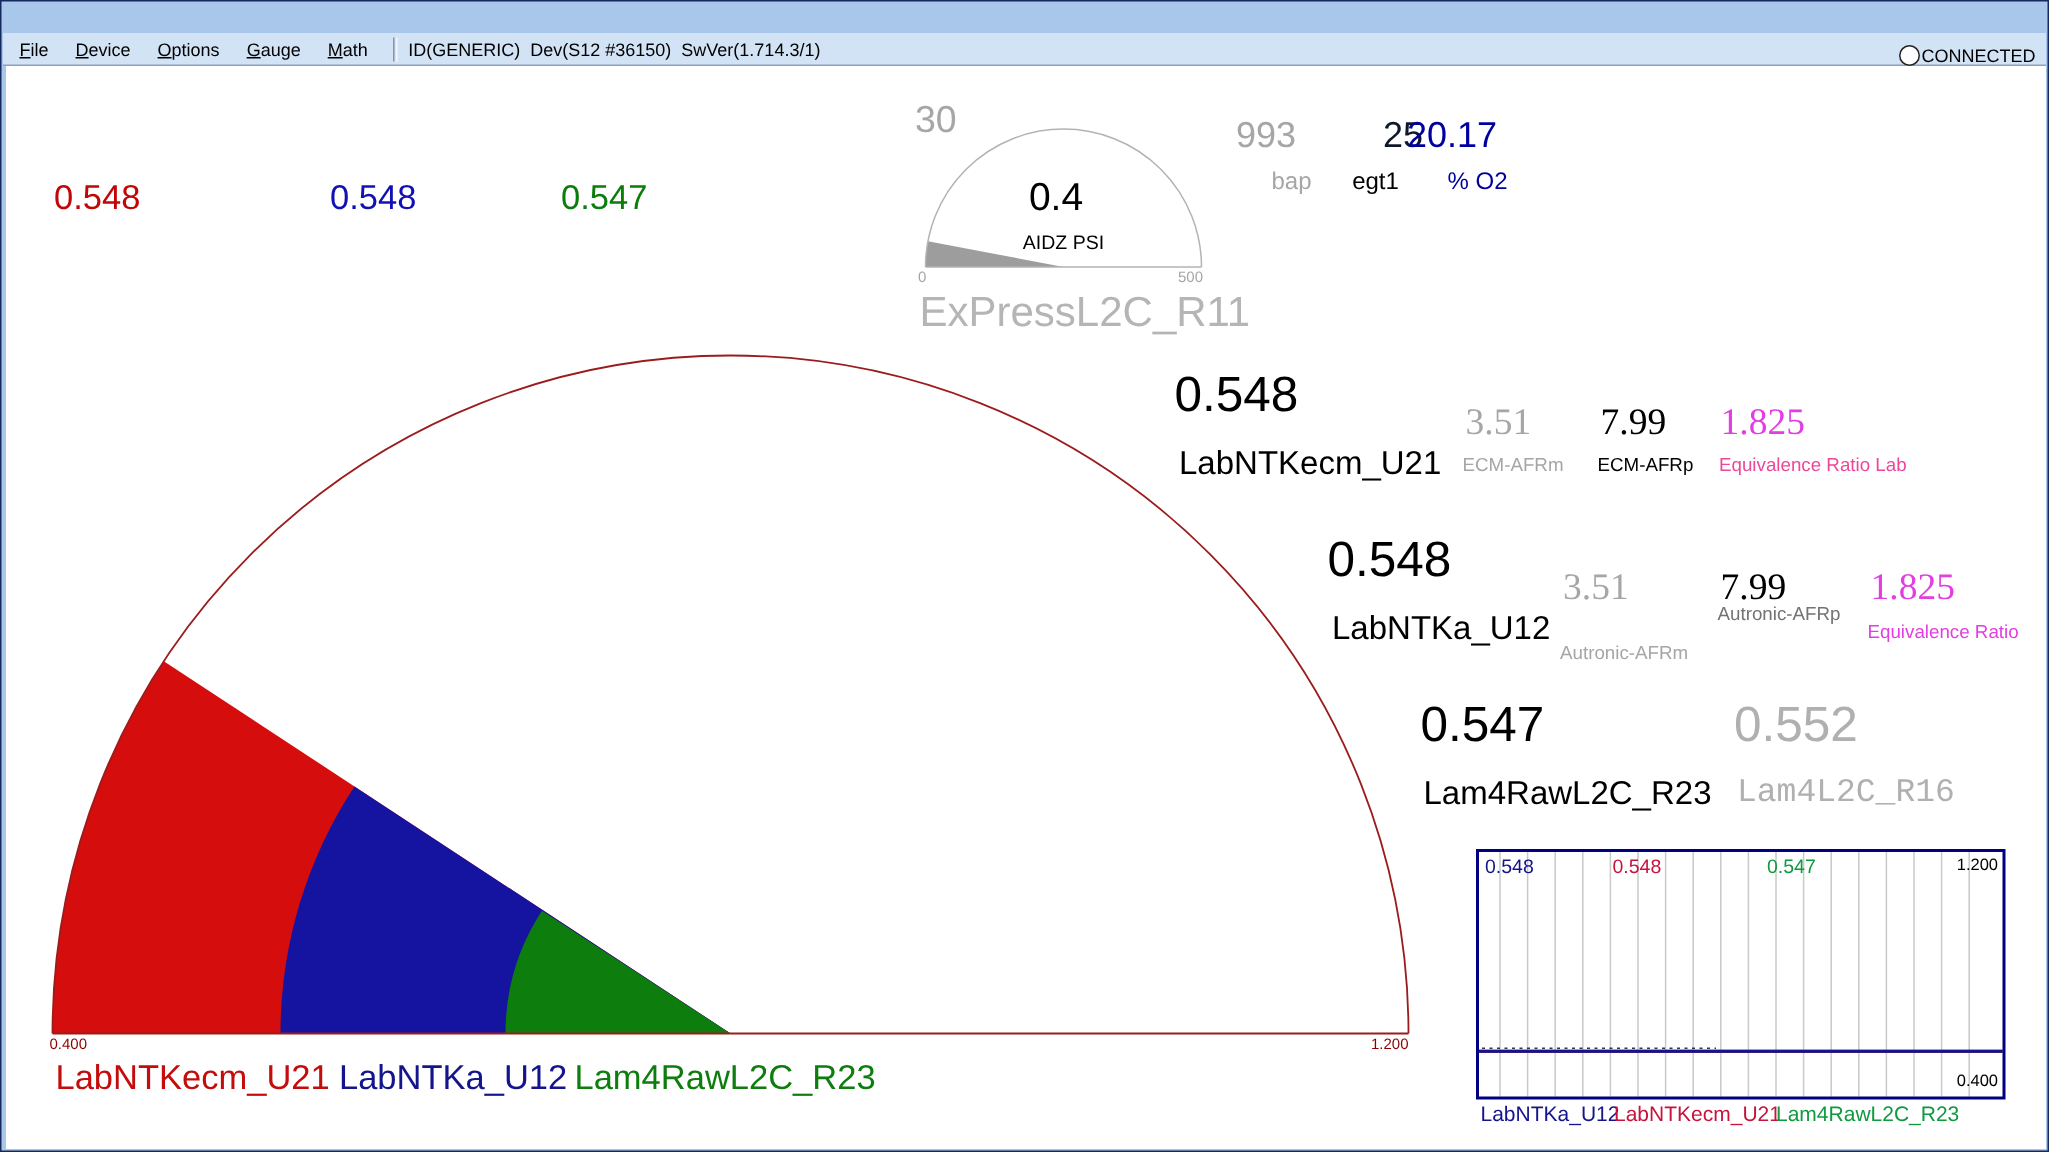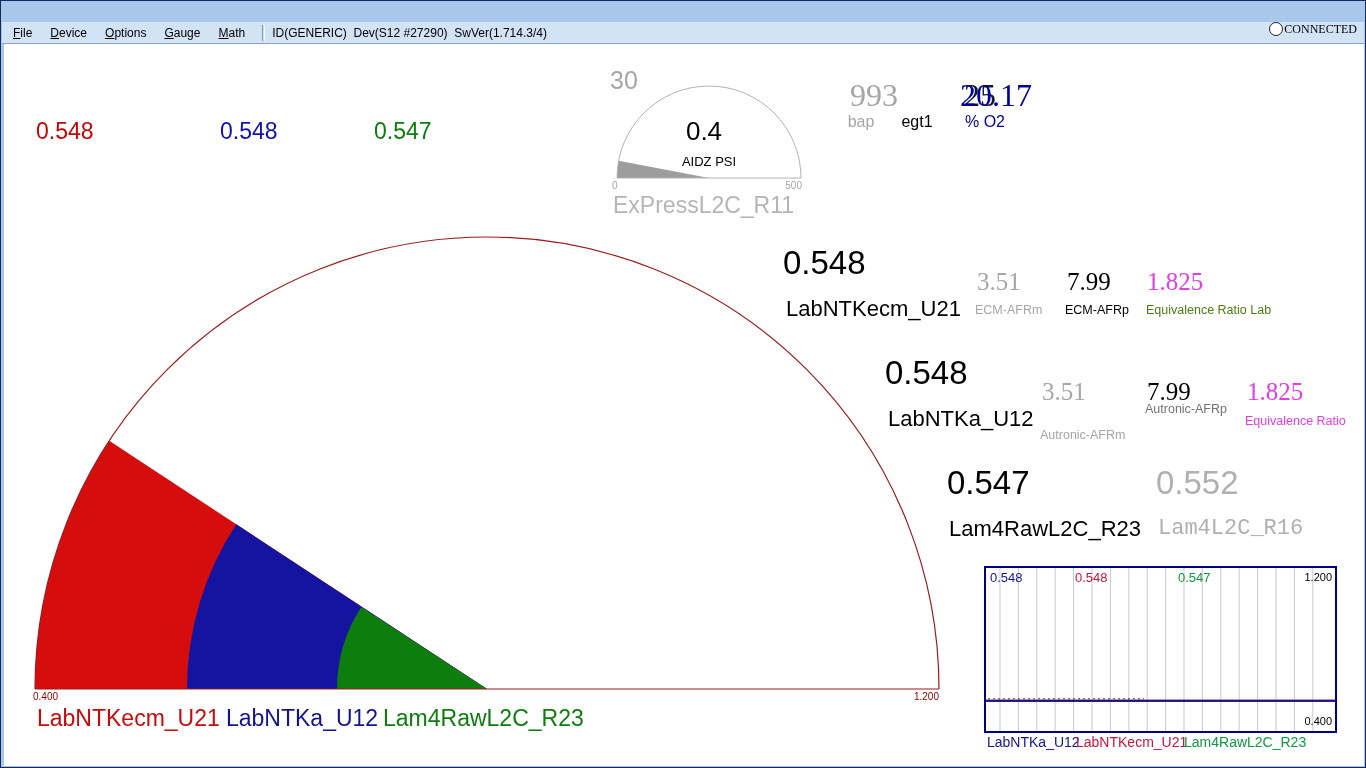--- a/index.html
+++ b/index.html
@@ -22,33 +22,33 @@
   .winbtn .rest1 { position:absolute; left:6px; top:3px; width:7px; height:6px; border:1px solid #1c3a6e; background:transparent; }
   .winbtn .rest2 { position:absolute; left:3px; top:6px; width:7px; height:6px; border:1px solid #1c3a6e; background:#cfe0f5; }
   .winbtn .x1,.winbtn .x2 { position:absolute; left:3px; top:6px; width:11px; height:2px; background:#1c3a6e; }
   .winbtn .x1 { transform:rotate(45deg); } .winbtn .x2 { transform:rotate(-45deg); }
   .menubar { position:absolute; left:1px; top:21px; width:1362px; height:22px;
     background:#d3e3f6; border-bottom:1px solid #8aa3c0;
     display:flex; align-items:center; padding-left:8px; font-size:12px; color:#000; }
   .menu-item { margin-right:12px; padding:1px 3px; white-space:pre; }
   .menu-sep { width:3px; height:16px; border-left:1px solid #8396ad; border-right:1px solid #f4f8fd; margin:0 7px 0 2px; }
   .device-info { white-space:pre; }
-  .conn { position:absolute; right:7px; top:0; height:22px; display:flex; align-items:flex-start; gap:1px;font-family:Liberation Serif, serif; }
+  .conn { position:absolute; right:7px; top:0; height:22px; display:flex; align-items:flex-end; gap:1px; }
   .conn-dot { width:14px; height:14px; border-radius:50%; background:#fff; border:1.5px solid #222; }
   .conn-label { font-size:12px; color:#000; }
   .client { position:absolute; left:3px; top:43px; width:1360px; height:722px; background:#fff; }
   .abs { position:absolute; white-space:pre; }
   .gray { color:#a6a6a6; }
   .lgray { color:#b5b5b5; }
   .big-val { font-size:33px; color:#000; }
   .row-name { font-size:22px; color:#000; }
   .sub-val { font-size:25px;font-family:Liberation Serif, serif; }
   .sub-lbl { font-size:12.5px; }
   .qv { font-size:23px; }
-  .env-val { font-size:32px; text-align:right;font-family:Liberation Serif, serif; }
+  .env-val { font-size:24px; text-align:left; }
   .env-lbl { font-size:16px; text-align:center; }
   .glegend { font-size:23px; }
   .mini-lbl { font-size:13px; }
   .mini-axis { font-size:11px; color:#000; text-align:right; }
   .mini-leg { font-size:14px; }
   .scale-lbl { font-size:10px; color:#8b0000; }
   svg { position:absolute; overflow:visible; }
 </style>
 </head>
 <body>
@@ -56,21 +56,21 @@
 <div class="window">
 
 
   <div class="menubar">
     <span class="menu-item accel"><u>F</u>ile</span>
     <span class="menu-item accel"><u>D</u>evice</span>
     <span class="menu-item accel"><u>O</u>ptions</span>
     <span class="menu-item accel"><u>G</u>auge</span>
     <span class="menu-item accel"><u>M</u>ath</span>
     <span class="menu-sep"></span>
-    <span class="device-info">ID(GENERIC)  Dev(S12 #27290)  SwVer(1.714.3/4)</span>
+    <span class="device-info">ID(GENERIC)  Dev(S12 #36150)  SwVer(1.714.3/1)</span>
     <span class="conn">
       <span class="conn-dot"></span>
       <span class="conn-label">CONNECTED</span>
     </span>
   </div>
 
   <div class="client">
 
     <span class="abs qv" style="left: 32px; top: 74px; color: rgb(196, 5, 5);">0.548</span>
     <span class="abs qv" style="left: 216px; top: 74px; color: rgb(16, 16, 180);">0.548</span>
@@ -79,37 +79,37 @@
     <span class="abs gray" style="left:606px;top:22px;font-size:25px;">30</span>
     <svg id="press-gauge-svg" style="left:595px;top:12px;" width="220" height="130" viewBox="0 0 220 130">
         <path d="M 110 122 L 18.0 122.0 A 92 92 0 0 1 19.6 104.8 Z" fill="#9d9d9d"></path>
         <path d="M 18 121.99999999999999 A 92 92 0 0 1 202 122" fill="none" stroke="#b3b3b3" stroke-width="1"></path>
         <line x1="18" y1="122" x2="202" y2="122" stroke="#b3b3b3" stroke-width="1"></line>
       </svg>
     <span class="abs" style="left:650px;top:72px;width:100px;text-align:center;font-size:26px;color:#000;">0.4</span>
     <span class="abs" style="left:650px;top:110px;width:110px;text-align:center;font-size:13px;color:#000;">AIDZ PSI</span>
     <span class="abs gray" style="left:608px;top:136px;font-size:10px;">0</span>
     <span class="abs gray" style="left:760px;top:136px;width:38px;text-align:right;font-size:10px;">500</span>
-    <span class="abs lgray" style="left:609px;top:148px;font-size:23px;">ExPressL2C_R11</span>
+    <span class="abs lgray" style="left:609px;top:148px;font-size:28px;">ExPressL2C_R11</span>
 
     <span class="abs env-val" style="left: 820px; top: 33px; width: 74px; color: rgb(166, 166, 166);">993</span>
     <span class="abs env-lbl" style="left: 820px; top: 69px; width: 74px; color: rgb(166, 166, 166);">bap</span>
     <span class="abs env-val" style="left: 918px; top: 33px; width: 74px; color: #0f172a;">25</span>
     <span class="abs env-lbl" style="left: 876px; top: 69px; width: 74px; color: rgb(0, 0, 0);">egt1</span>
     <span class="abs env-val" style="left: 934px; top: 33px; width: 94px; color: rgb(0, 0, 160);">20.17</span>
     <span class="abs env-lbl" style="left: 934px; top: 69px; width: 94px; color: rgb(0, 0, 160);">% O2</span>
 
     <span class="abs big-val" style="left:779px;top:200px;">0.548</span>
     <span class="abs row-name" style="left:782px;top:252px;">LabNTKecm_U21</span>
     <span class="abs sub-val" style="left: 973px; top: 224px; color: rgb(166, 166, 166);">3.51</span>
     <span class="abs sub-lbl" style="left: 971px; top: 259px; color: rgb(166, 166, 166);">ECM-AFRm</span>
     <span class="abs sub-val" style="left: 1063px; top: 224px; color: rgb(0, 0, 0);">7.99</span>
     <span class="abs sub-lbl" style="left: 1061px; top: 259px; color: rgb(0, 0, 0);">ECM-AFRp</span>
     <span class="abs sub-val" style="left: 1143px; top: 224px; color: rgb(227, 62, 227);">1.825</span>
-    <span class="abs sub-lbl" style="left: 1142px; top: 259px; color: #4d7c0f;">Equivalence Ratio Lab</span>
+    <span class="abs sub-lbl" style="left: 1142px; top: 259px; color: #ec4899;">Equivalence Ratio Lab</span>
 
     <span class="abs big-val" style="left:881px;top:310px;">0.548</span>
     <span class="abs row-name" style="left:884px;top:362px;">LabNTKa_U12</span>
     <span class="abs sub-val" style="left: 1038px; top: 334px; color: rgb(166, 166, 166);">3.51</span>
     <span class="abs sub-lbl" style="left: 1036px; top: 384px; color: rgb(166, 166, 166);">Autronic-AFRm</span>
     <span class="abs sub-val" style="left: 1143px; top: 334px; color: rgb(0, 0, 0);">7.99</span>
     <span class="abs sub-lbl" style="left: 1141px; top: 358px; color: #737373;">Autronic-AFRp</span>
     <span class="abs sub-val" style="left: 1243px; top: 334px; color: rgb(227, 62, 227);">1.825</span>
     <span class="abs sub-lbl" style="left: 1241px; top: 370px; color: rgb(227, 62, 227);">Equivalence Ratio</span>
 

